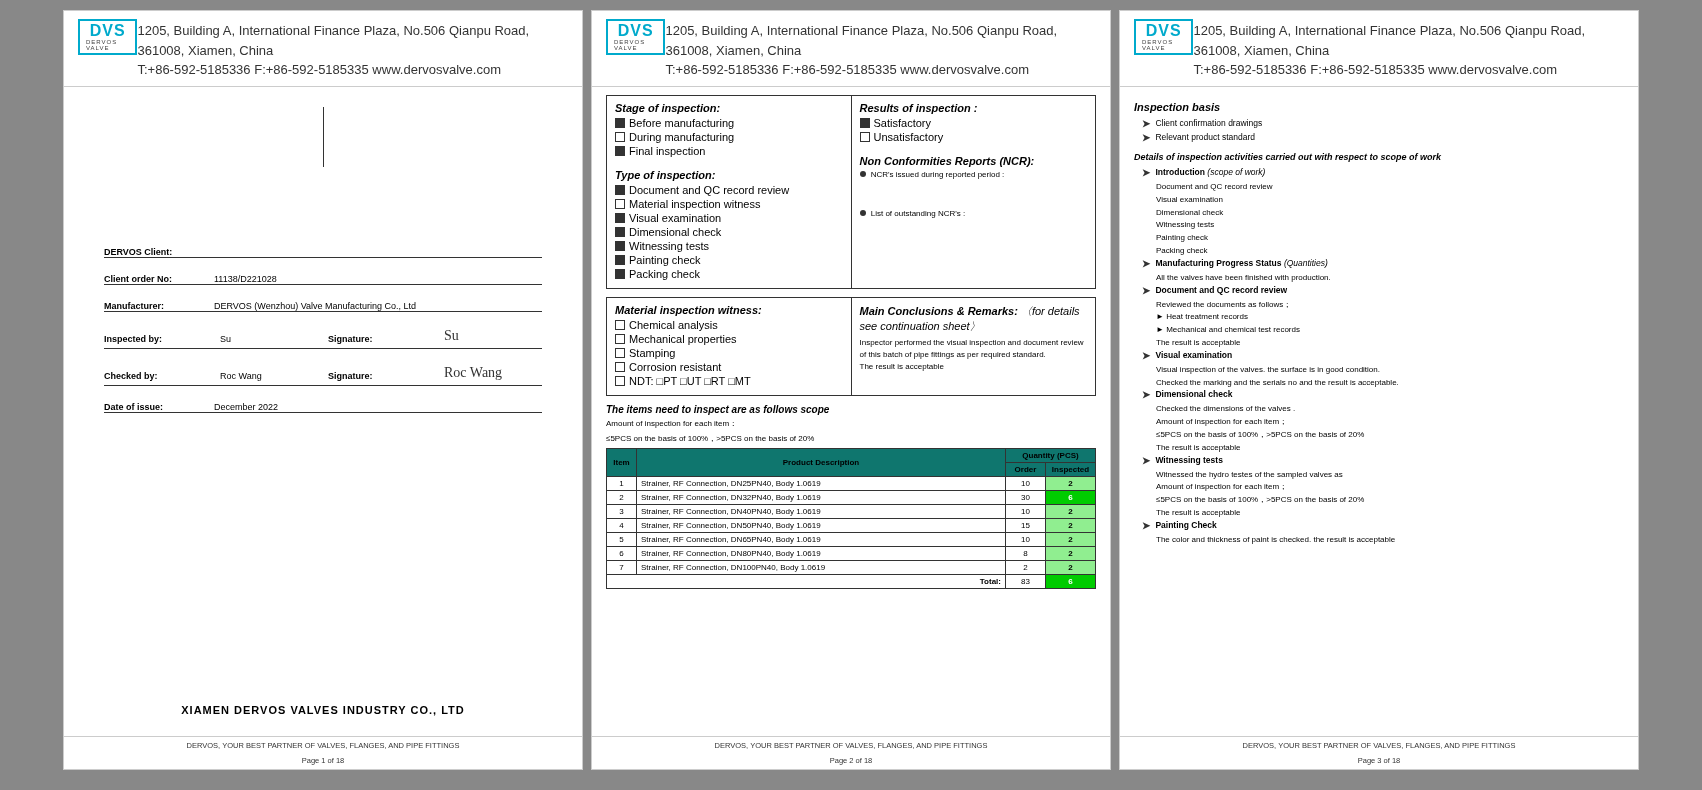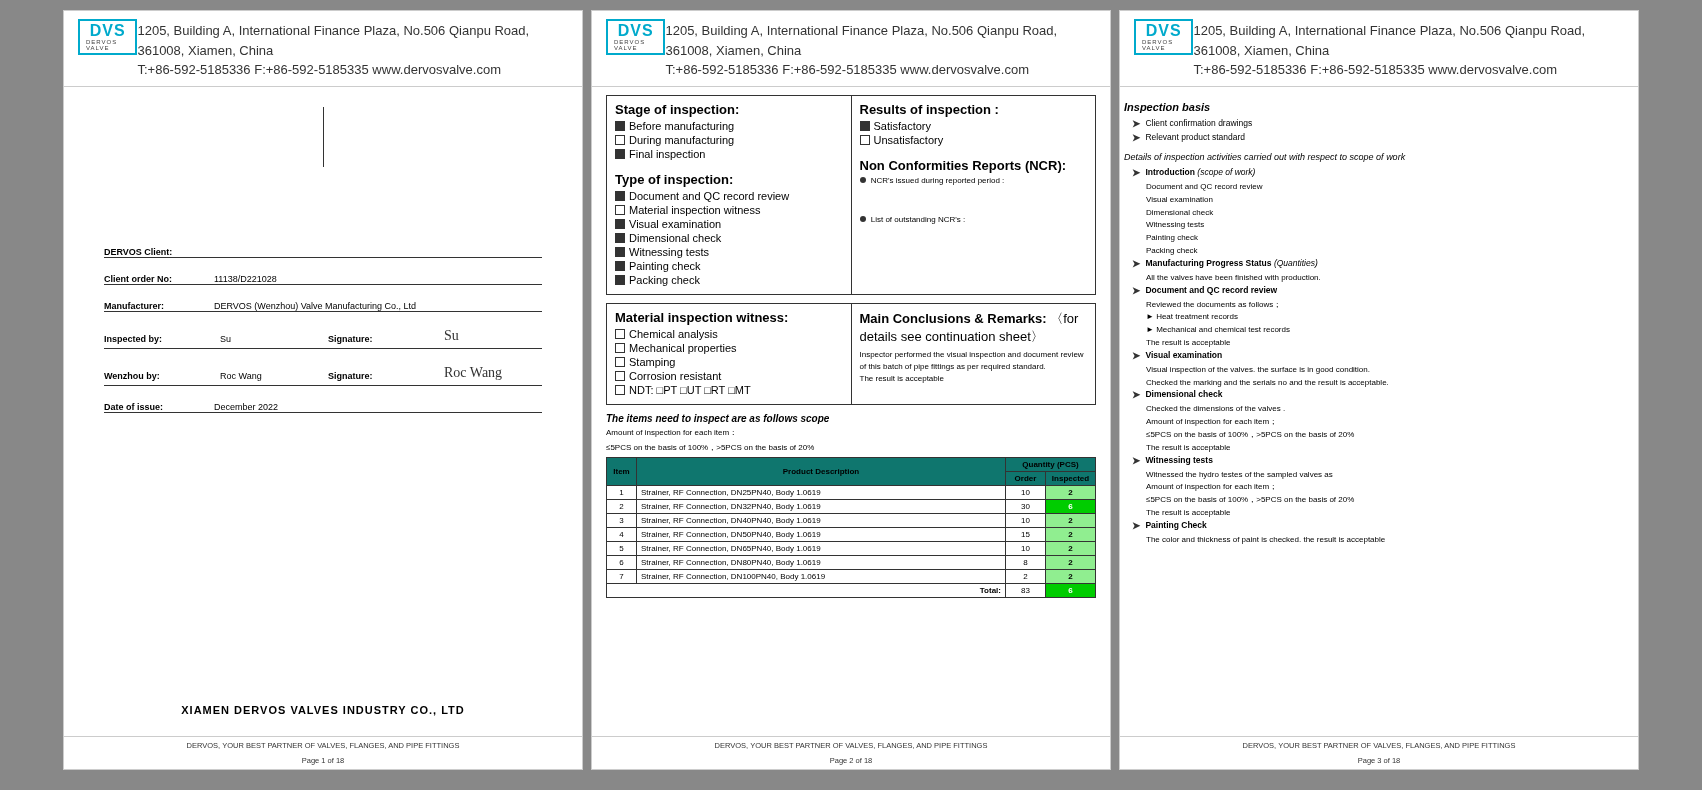--- a/index.html
+++ b/index.html
@@ -160,22 +160,23 @@
       margin-bottom: 8px;
     }
     .col-left, .col-right {
       flex: 1;
       padding: 6px 8px;
     }
     .col-left {
       border-right: 1px solid #333;
     }
     .box-section-title {
-      font-weight: bold;
-      font-size: 13px;
+      font-style: italic;
+      font-weight: bold;
+      font-size: 11px;
       margin-bottom: 3px;
     }
     .checkbox-item {
       display: flex;
       align-items: center;
       gap: 4px;
       font-size: 11px;
       margin-bottom: 2px;
       text-align: center;
     }
@@ -232,21 +233,21 @@
     }
     .qty-inspected-green {
       background: #00cc00;
       color: #fff;
       font-weight: bold;
     }
 
     
     .page3-body {
       flex: 1;
-      padding: 8px 4px 6px;
+      padding: 8px 14px 6px;
     }
     .inspection-basis-title {
       font-style: italic;
       font-weight: bold;
       font-size: 11px;
       margin: 6px 0 5px;
     }
     .arrow-item {
       display: flex;
       align-items: flex-start;
@@ -256,21 +257,21 @@
       padding-left: 8px;
     }
     .arrow-sym {
       font-size: 10px;
       color: #333;
       flex-shrink: 0;
       font-weight: bold;
     }
     .details-section-title {
       font-style: italic;
-      font-weight: normal;
+      font-weight: bold;
       font-size: 9px;
       margin: 8px 0 4px;
       line-height: 1.4;
     }
     .sub-arrow-item {
       display: flex;
       align-items: flex-start;
       gap: 5px;
       font-size: 8.5px;
       margin-bottom: 3px;
@@ -325,21 +326,21 @@
           <span class="field-value">Su</span>
         </div>
         <div class="field-pair">
           <span class="field-label">Signature:</span>
           <span class="sig-value">Su</span>
         </div>
       </div>
 
       <div class="field-row-inline">
         <div class="field-pair">
-          <span class="field-label">Wenzhou by:</span>
+          <span class="field-label">Checked by:</span>
           <span class="field-value">Roc Wang</span>
         </div>
         <div class="field-pair">
           <span class="field-label">Signature:</span>
           <span class="sig-value">Roc Wang</span>
         </div>
       </div>
 
       <div class="field-row">
         <span class="field-label">Date of issue:</span>

